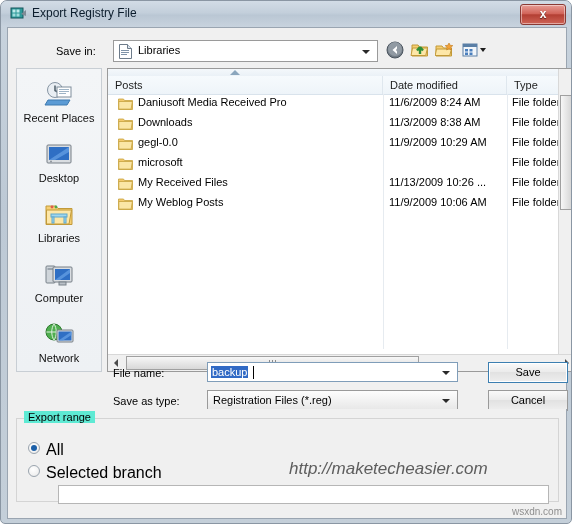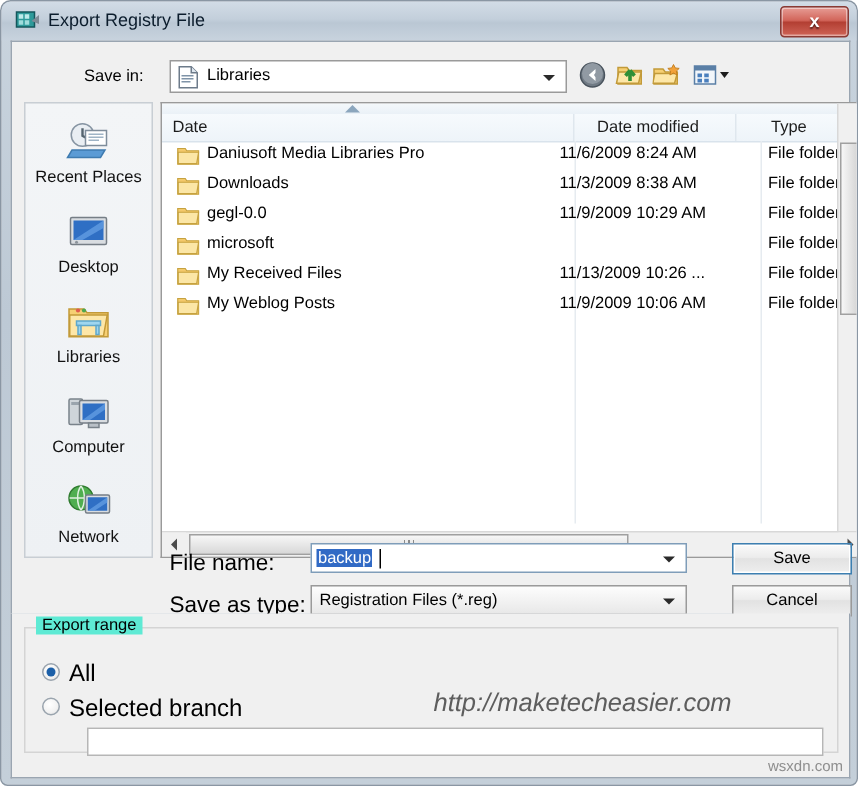--- a/index.html
+++ b/index.html
@@ -173,21 +173,21 @@
     font-size: 11px;
     color: #1c1c1c;
     padding-left: 7px;
     box-sizing: border-box;
     border-right: 1px solid #dfe7ee;
     white-space: nowrap;
     overflow: hidden;
     cursor: pointer;
   }
   #col-name { left: 0;   width: 275px; }
-  #col-date { left: 259px; width: 124px; text-align: center; }
+  #col-date { left: 275px; width: 124px; }
   #col-type { left: 399px; width: 68px; border-right: none; }
 
   #rows {
     position: absolute;
     left: 0; top: 25px;
     width: 467px;
   }
   .row {
     position: relative;
     height: 20px;
@@ -201,21 +201,21 @@
   .row .cell-name {
     position: absolute;
     left: 30px; top: 2px;
     width: 243px;
     font-size: 11px;
     white-space: nowrap;
     overflow: hidden;
   }
   .row .cell-date {
     position: absolute;
-    left: 265px; top: 2px;
+    left: 281px; top: 2px;
     width: 115px;
     font-size: 11px;
     white-space: nowrap;
     overflow: hidden;
   }
   .row .cell-type {
     position: absolute;
     left: 404px; top: 2px;
     width: 63px;
     font-size: 11px;
@@ -319,21 +319,21 @@
   }
   .place .plabel {
     font-size: 11px;
     color: #111;
     white-space: nowrap;
   }
 
   
   .formlabel {
     position: absolute;
-    font-size: 15px;
+    font-size: 11px;
     color: #000;
   }
   #lbl-filename { left: 105px; top: 339px; }
   #lbl-filetype { left: 105px; top: 367px; }
 
   #filename-combo {
     position: absolute;
     left: 199px; top: 334px;
     width: 251px; height: 20px;
     background: #ffffff;
@@ -645,38 +645,38 @@
 
     </div>
 
     <div id="filelist">
 
       <div id="sortbar">
         <span id="sort-indicator"></span>
       </div>
 
       <div id="colheaders">
-        <div class="colhead" id="col-name">Date</div>
+        <div class="colhead" id="col-name">Posts</div>
         <div class="colhead" id="col-date">Date modified</div>
         <div class="colhead" id="col-type">Type</div>
       </div>
 
       <div class="vsep" id="vsep1"></div>
       <div class="vsep" id="vsep2"></div>
 
       <div id="rows">
 
         <div class="row">
           <span class="folder-icon">
             <svg width="15" height="14" viewBox="0 0 15 14">
                 <path d="M0.5 2 h5 l1 1.5 h8 v9 h-14 z" fill="#f3c96b" stroke="#c6a23f" stroke-width="0.8"></path>
                 <path d="M0.8 4.5 h13.6 l-1.3 7.6 h-12.3 z" fill="#fbe6a6" stroke="#c6a23f" stroke-width="0.8"></path>
               </svg>
           </span>
-          <span class="cell-name">Daniusoft Media Libraries Pro</span>
+          <span class="cell-name">Daniusoft Media Received Pro</span>
           <span class="cell-date">11/6/2009 8:24 AM</span>
           <span class="cell-type">File folder</span>
         </div>
 
         <div class="row">
           <span class="folder-icon">
             <svg width="15" height="14" viewBox="0 0 15 14">
                 <path d="M0.5 2 h5 l1 1.5 h8 v9 h-14 z" fill="#f3c96b" stroke="#c6a23f" stroke-width="0.8"></path>
                 <path d="M0.8 4.5 h13.6 l-1.3 7.6 h-12.3 z" fill="#fbe6a6" stroke="#c6a23f" stroke-width="0.8"></path>
               </svg>

